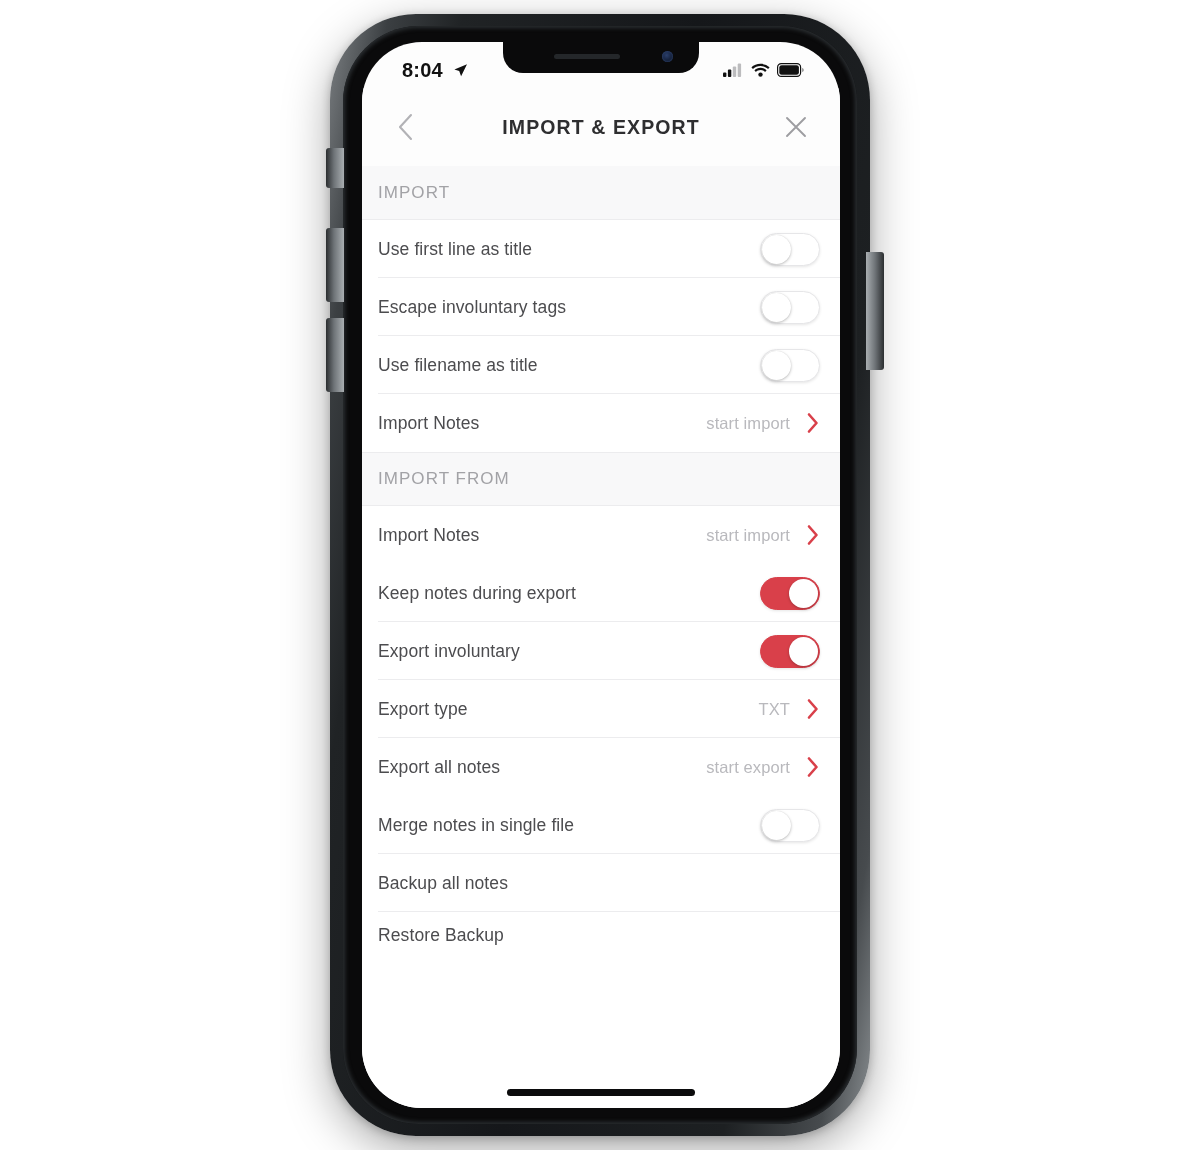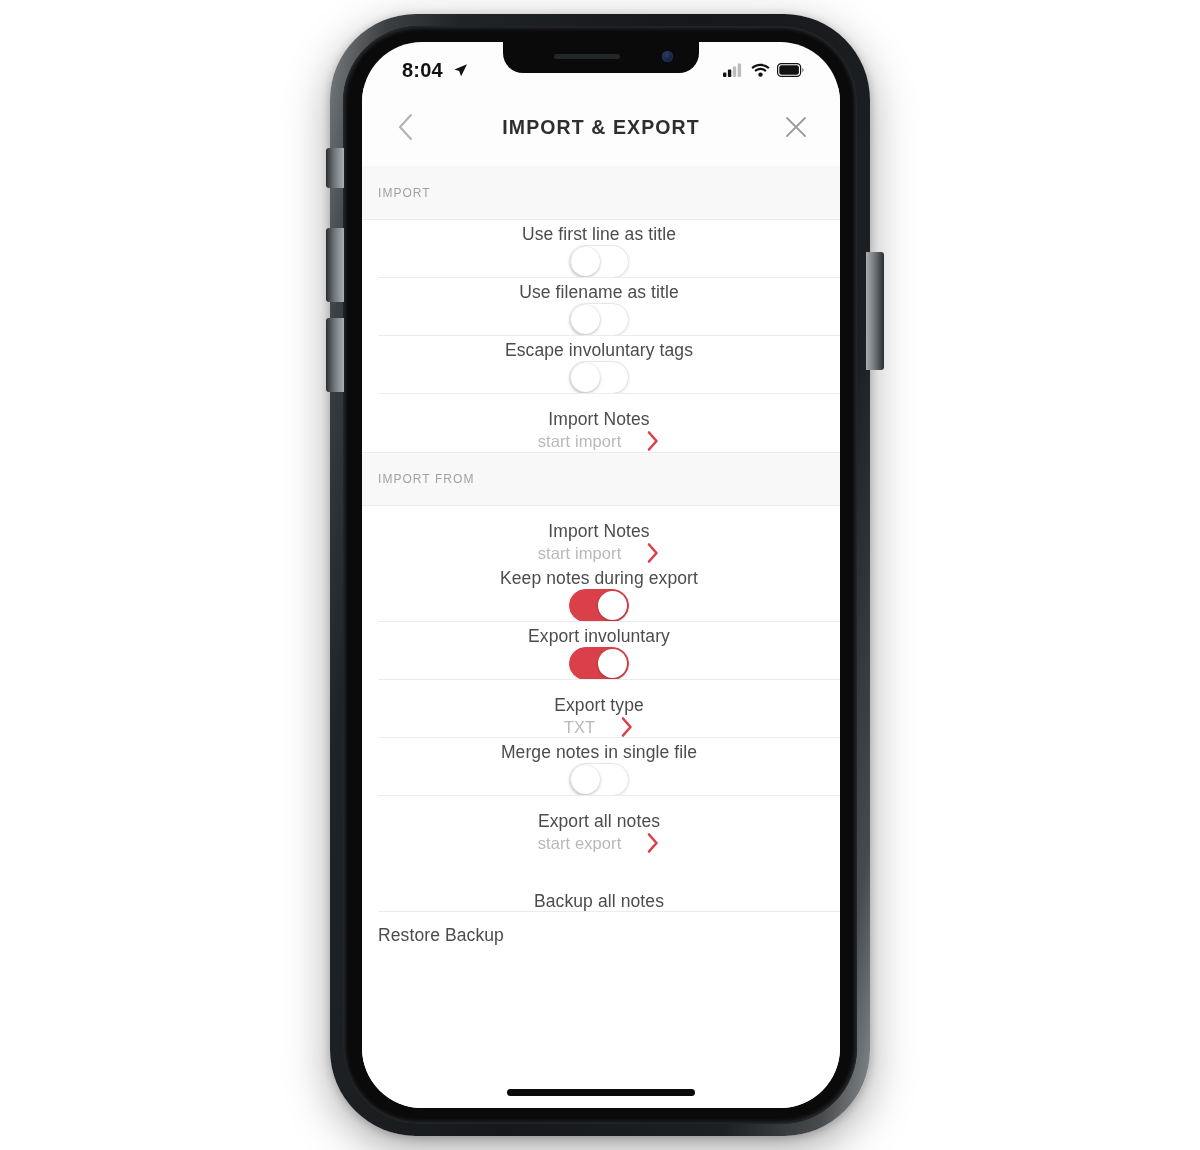--- a/index.html
+++ b/index.html
@@ -96,36 +96,35 @@
   }
   .section-head{
     height:54px; background:#f8f8f9;
     display:flex; align-items:center;
     padding:0 0 0 16px;
     border-bottom:1px solid #ececee;
     border-top:1px solid #ececee;
   }
   .section-head.first{ border-top:none; }
   .section-head span{
-    font-size:12px; color:#a2a2a6; letter-spacing:1.05px;
+    font-size:17px; color:#a2a2a6; letter-spacing:1.05px;
   }
   .row{
     height:58px; background:#fff;
-    display:flex; align-items:center; justify-content:flex-end;
+    display:flex; align-items:center; justify-content:space-between;
     padding:0 20px 0 16px;
     position:relative;
-    flex-direction:column;
   }
   .row:after{
     content:""; position:absolute; left:16px; right:0; bottom:0;
     height:1px; background:#ececee;
   }
   .row.no-sep:after{ display:none; }
   .row-label{ font-size:17.5px; color:#4c4c4f; letter-spacing:.1px; }
-  .row-right{ display:flex; align-items:center; gap:25px; }
+  .row-right{ display:flex; align-items:center; gap:16px; }
   .row-value{ font-size:16.5px; color:#b9b9bd; letter-spacing:.1px; }
 
   
   .toggle{
     width:60px; height:33px; border-radius:17px;
     position:relative; flex:none;
     box-shadow:0 1px 3px rgba(0,0,0,.10);
   }
   .toggle.off{ background:#fff; border:1px solid #e6e6e8; }
   .toggle.off .knob{
@@ -222,29 +221,29 @@
            </div>
         <div class="row">
                <span class="row-label">Use first line as title</span>
                <div class="row-right">
             <div class="toggle off">
               <div class="knob"></div>
             </div>
           </div>
              </div>
         <div class="row">
+               <span class="row-label">Escape involuntary tags</span>
+               <div class="row-right">
+            <div class="toggle off">
+              <div class="knob"></div>
+            </div>
+          </div>
+             </div>
+        <div class="row">
                <span class="row-label">Use filename as title</span>
-               <div class="row-right">
-            <div class="toggle off">
-              <div class="knob"></div>
-            </div>
-          </div>
-             </div>
-        <div class="row">
-               <span class="row-label">Escape involuntary tags</span>
                <div class="row-right">
             <div class="toggle off">
               <div class="knob"></div>
             </div>
           </div>
              </div>
         <div class="row no-sep">
                <span class="row-label">Import Notes</span>
                <div class="row-right">
             <span class="row-value">start import</span>
@@ -283,38 +282,38 @@
              </div>
         <div class="row">
                <span class="row-label">Export type</span>
                <div class="row-right">
             <span class="row-value">TXT</span>
             <svg width="14" height="22" viewBox="0 0 14 22">
   <path d="M3 2.5 L10.5 11 L3 19.5" fill="none" stroke="#d9404a" stroke-width="2.6" stroke-linecap="round" stroke-linejoin="round"></path>
             </svg>
           </div>
              </div>
-        <div class="row">
-               <span class="row-label">Merge notes in single file</span>
-               <div class="row-right">
-            <div class="toggle off">
-              <div class="knob"></div>
-            </div>
-          </div>
-             </div>
         <div class="row no-sep">
                <span class="row-label">Export all notes</span>
                <div class="row-right">
             <span class="row-value">start export</span>
             <svg width="14" height="22" viewBox="0 0 14 22">
   <path d="M3 2.5 L10.5 11 L3 19.5" fill="none" stroke="#d9404a" stroke-width="2.6" stroke-linecap="round" stroke-linejoin="round"></path>
             </svg>
           </div>
              </div>
         <div class="row">
+               <span class="row-label">Merge notes in single file</span>
+               <div class="row-right">
+            <div class="toggle off">
+              <div class="knob"></div>
+            </div>
+          </div>
+             </div>
+        <div class="row">
                <span class="row-label">Backup all notes</span>
                <div class="row-right"></div>
              </div>
         <div class="row-clipped">
                <span class="row-label">Restore Backup</span>
                <div class="row-right"></div>
              </div>
       </div>
 
     <div class="home-ind"></div>

